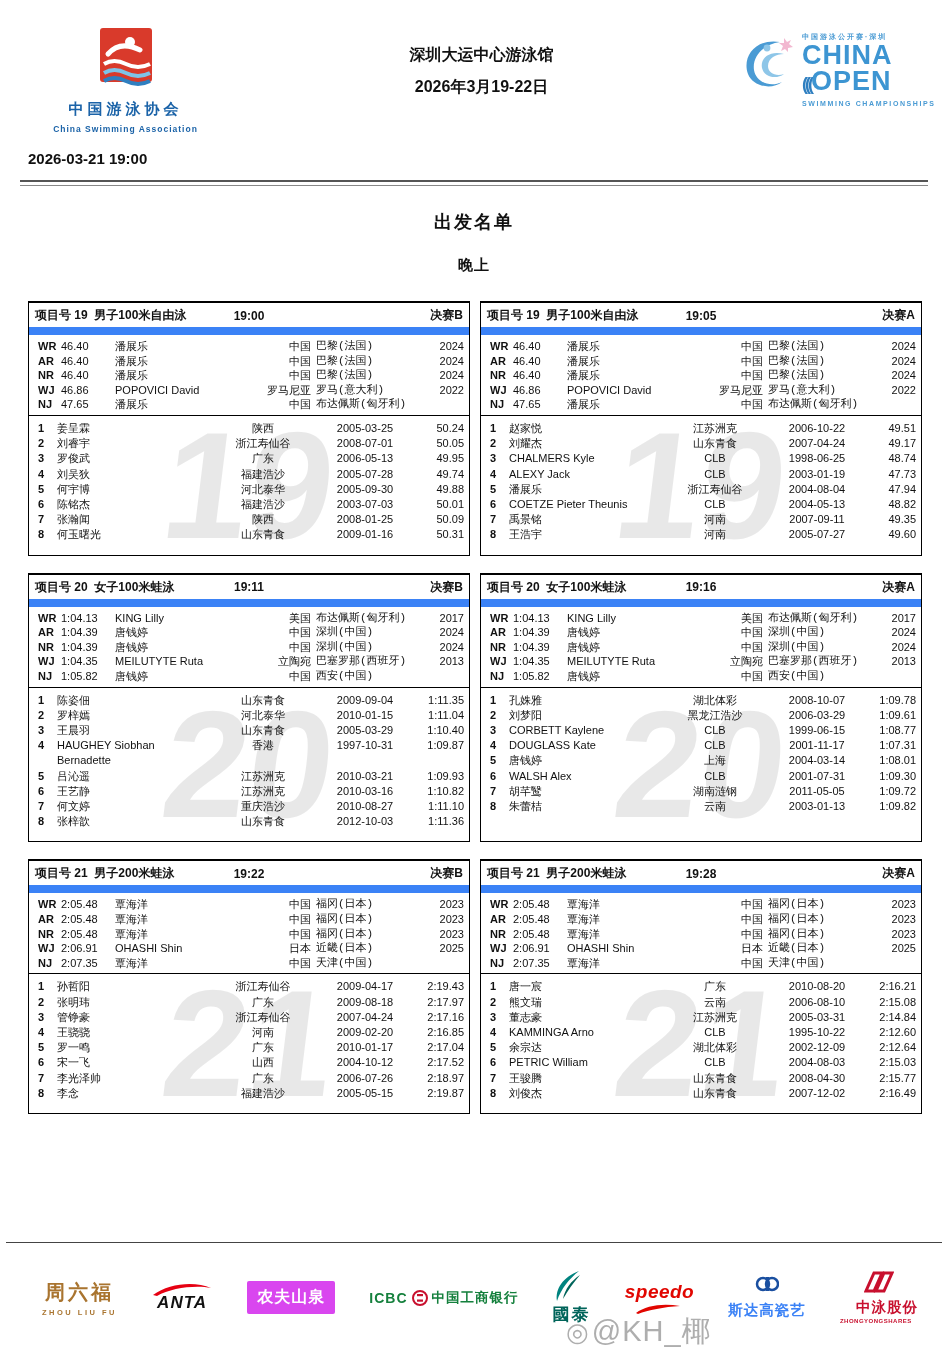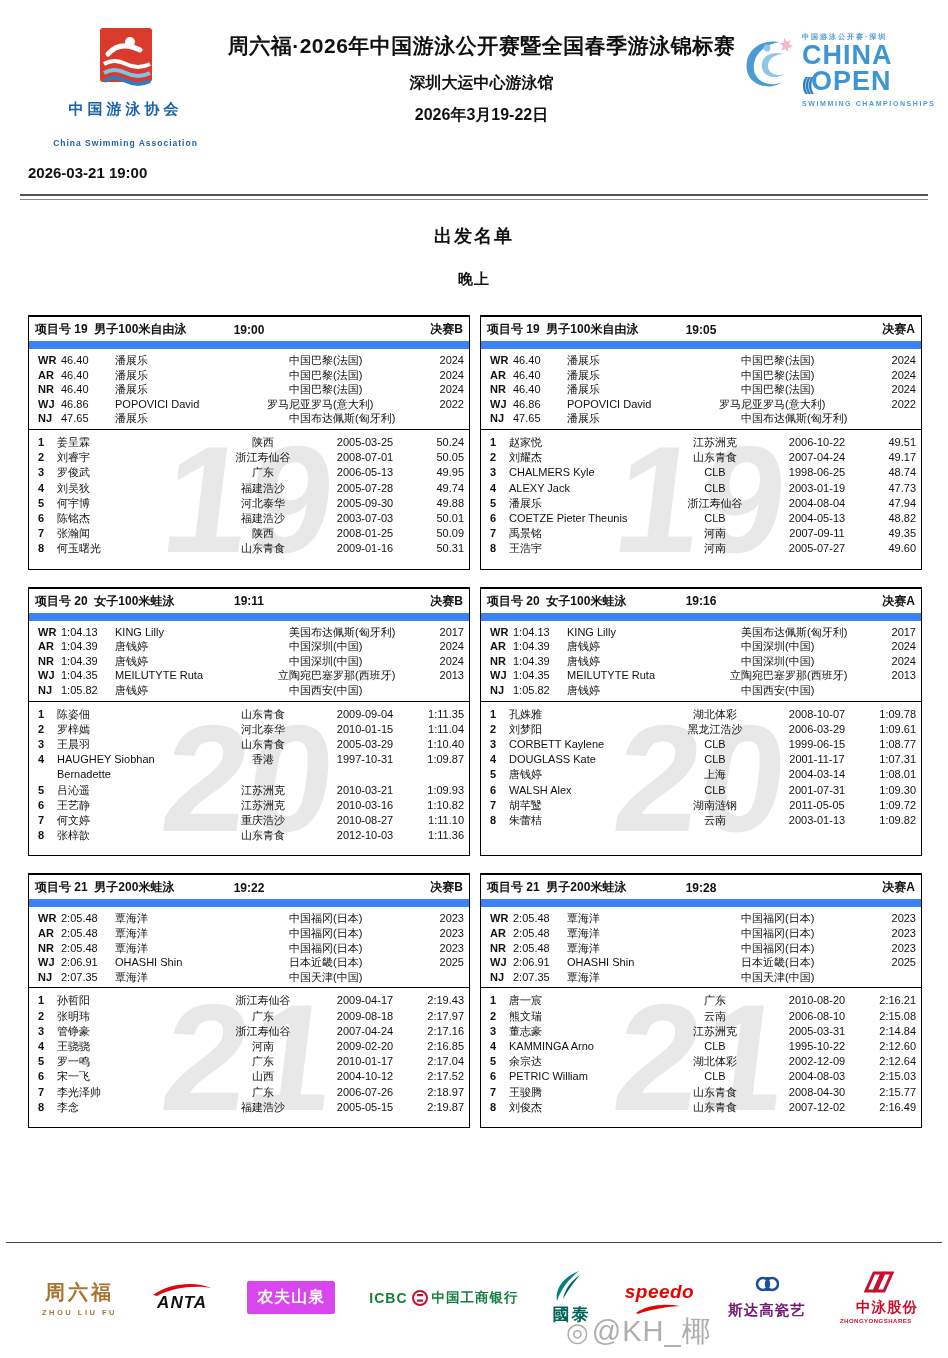--- a/index.html
+++ b/index.html
@@ -5,21 +5,21 @@
   html,body{margin:0;padding:0;}
   body{width:948px;height:1358px;background:#ffffff;position:relative;overflow:hidden;
        font-family:"Liberation Sans","DejaVu Sans",sans-serif;color:#111;}
   .page{width:948px;height:1358px;position:relative;}
 
   
   .header{display:grid;grid-template-columns:195px 1fr 190px;padding:26px 18px 0 28px;align-items:start;}
   .org-logo{text-align:center;}
   .org-logo .mark{width:52px;height:64px;margin:2px auto 8px;}
   .org-cn{color:#1b63a8;font-weight:bold;font-size:15px;letter-spacing:4px;white-space:nowrap;}
-  .org-en{color:#1b63a8;font-weight:bold;font-size:8.5px;letter-spacing:1px;margin-top:19px;}
+  .org-en{color:#1b63a8;font-weight:bold;font-size:8.5px;letter-spacing:1px;margin-top:5px;}
   .title-block{text-align:center;padding-top:6px;}
   .main-title{font-size:21px;font-weight:bold;letter-spacing:.5px;}
   .venue{font-size:16px;font-weight:bold;margin-top:13px;}
   .dates{font-size:16px;font-weight:bold;margin-top:11px;}
   .event-logo{display:flex;gap:4px;align-items:flex-start;padding-top:6px;}
   .swirl{flex:0 0 58px;}
   .elogo-text{text-align:left;}
   .elogo-top{color:#4a9bd4;font-size:7px;font-weight:bold;letter-spacing:2px;white-space:nowrap;}
   .elogo-big{color:#3d95d2;font-size:27px;font-weight:bold;line-height:26px;letter-spacing:1px;}
   .elogo-paren{font-size:18px;letter-spacing:-3px;color:#2f7fc0;font-weight:bold;}
@@ -36,21 +36,21 @@
           margin:26px 26px 0 28px;align-items:stretch;}
   .event-table{border:1px solid #000;border-top:2px solid #000;display:flex;flex-direction:column;background:transparent;}
   .tbl-head{display:grid;grid-template-columns:1fr 60px 1fr;font-weight:bold;font-size:12px;
             padding:4px 6px 3px;border-bottom:8px solid #3b82f6;align-items:center;}
   .tbl-head .mid{text-align:center;}
   .tbl-head .right{text-align:right;}
   .records{padding:4px 0 3px;border-bottom:1px solid #000;}
   .record-row{display:grid;grid-template-columns:32px 54px 1fr 60px 122px 36px;font-size:11px;line-height:14.6px;}
   .rec-tag{font-weight:bold;padding-left:9px;}
   .rec-nation{text-align:right;}
-  .rec-loc{}
+  .rec-loc{padding-left:5px;font-family:Liberation Mono, monospace;}
   .rec-year{text-align:right;padding-right:5px;}
   .lanes{flex:1;position:relative;padding:5px 0 12px;}
   .lane-row{display:grid;grid-template-columns:28px 150px 1fr 92px 58px;font-size:11px;line-height:15.2px;position:relative;z-index:1;}
   .lane-no{font-weight:bold;padding-left:9px;}
   .lane-team{text-align:center;}
   .lane-birth{text-align:center;}
   .lane-entry{text-align:right;padding-right:5px;}
   .tbl-watermark{position:absolute;inset:0;display:flex;align-items:center;justify-content:center;
                  font-size:152px;font-weight:bold;color:#000;opacity:0.085;transform:skewX(-7deg);
                  pointer-events:none;z-index:0;}
@@ -66,21 +66,21 @@
   .zlf-en{color:#a9742f;font-size:7.5px;letter-spacing:2.5px;font-weight:bold;margin-top:2px;}
   .anta-txt{color:#111;font-size:17px;font-weight:900;font-style:italic;letter-spacing:1px;margin-top:-4px;}
   .nongfu{background:#d946ef;color:#fff;font-size:16px;font-weight:bold;padding:6px 10px;letter-spacing:1px;border-radius:2px;}
   .icbc-row{display:flex;align-items:center;gap:4px;color:#15803d;font-weight:bold;}
   .icbc-en{font-size:14px;letter-spacing:1px;}
   .icbc-cn{font-size:13.5px;letter-spacing:1px;}
   .cathay{display:flex;align-items:flex-start;}
   .cathay-cn{color:#00645a;font-size:17px;font-weight:bold;letter-spacing:2px;}
   .speedo-txt{color:#e10600;font-size:19px;font-weight:bold;font-style:italic;letter-spacing:.5px;}
   .stc{display:flex;align-items:center;gap:4px;}
-  .stc-cn{color:#701a75;font-size:14.5px;font-weight:bold;letter-spacing:1px;}
+  .stc-cn{color:#3b82f6;font-size:14.5px;font-weight:bold;letter-spacing:1px;}
   .zy{display:flex;align-items:center;gap:5px;}
   .zy-cn{color:#c8102e;font-size:14.5px;font-weight:bold;letter-spacing:1px;padding-left:16px;}
   .zy-en{color:#c8102e;font-size:6px;letter-spacing:.5px;font-weight:bold;margin-top:1px;}
   .weibo-watermark{position:absolute;top:1312px;left:566px;font-size:29px;color:#9a9a9a;opacity:.8;
                    z-index:5;letter-spacing:1px;display:flex;align-items:center;gap:2px;}
   .weibo-watermark .cam{font-size:26px;}
 </style>
 </head>
 <body>
 
@@ -96,21 +96,20 @@
           <path d="M4 36 Q14 30 26 36 T50 36" stroke="#ffffff" stroke-width="4" fill="none"></path>
           <path d="M4 45 Q14 39 26 45 T50 45" stroke="#7ec3e8" stroke-width="4" fill="none"></path>
           <path d="M4 53 Q14 47 26 53 T50 53" stroke="#2f7fc0" stroke-width="4" fill="none"></path>
         </svg>
       </div>
       <div class="org-cn">中国游泳协会</div>
       <div class="org-en">China Swimming Association</div>
     </div>
 
     <div class="title-block">
-      <div class="main-title">周六福·2026年中国游泳公开赛暨全国春季游泳锦标赛</div>
       <div class="venue">深圳大运中心游泳馆</div>
       <div class="dates">2026年3月19-22日</div>
     </div>
 
     <div class="event-logo">
       <div class="swirl">
         <svg viewBox="0 0 58 60" width="58" height="60">
           <path d="M40 10 C14 6 2 26 8 42 C13 55 32 58 42 50 C30 56 16 50 14 38 C12 24 24 12 40 10 Z" fill="#4a9bd4"></path>
           <path d="M44 22 C30 18 20 26 22 36 C24 45 36 48 44 42 C36 45 28 41 28 34 C28 26 36 22 44 22 Z" fill="#8ec6e8"></path>
           <circle cx="27" cy="16" r="3.4" fill="#8ec6e8"></circle>

